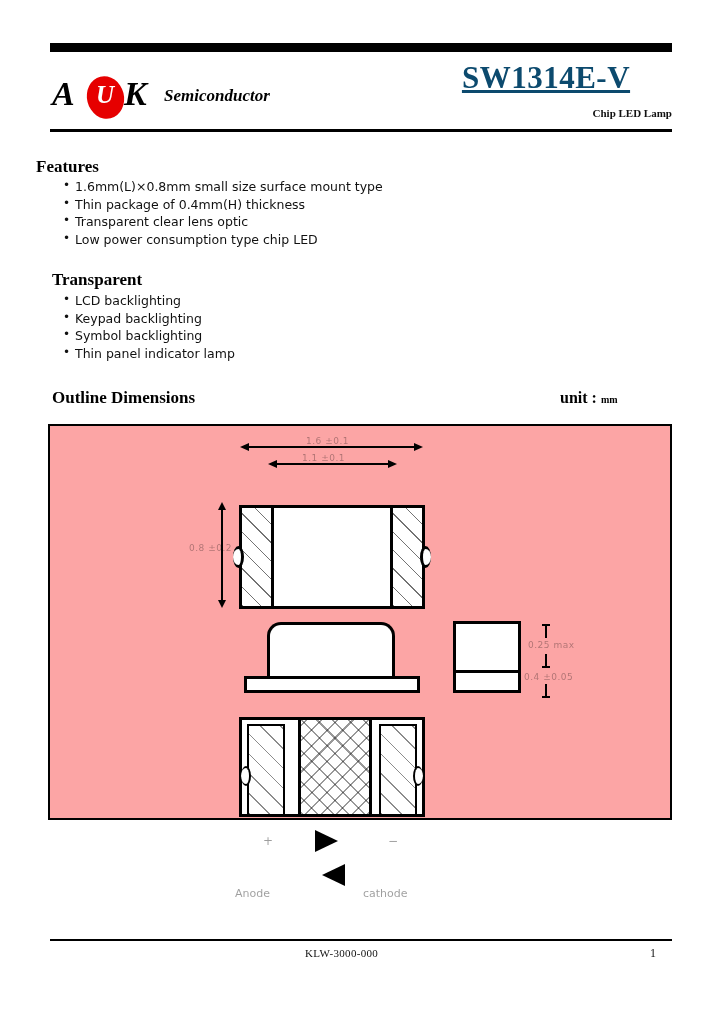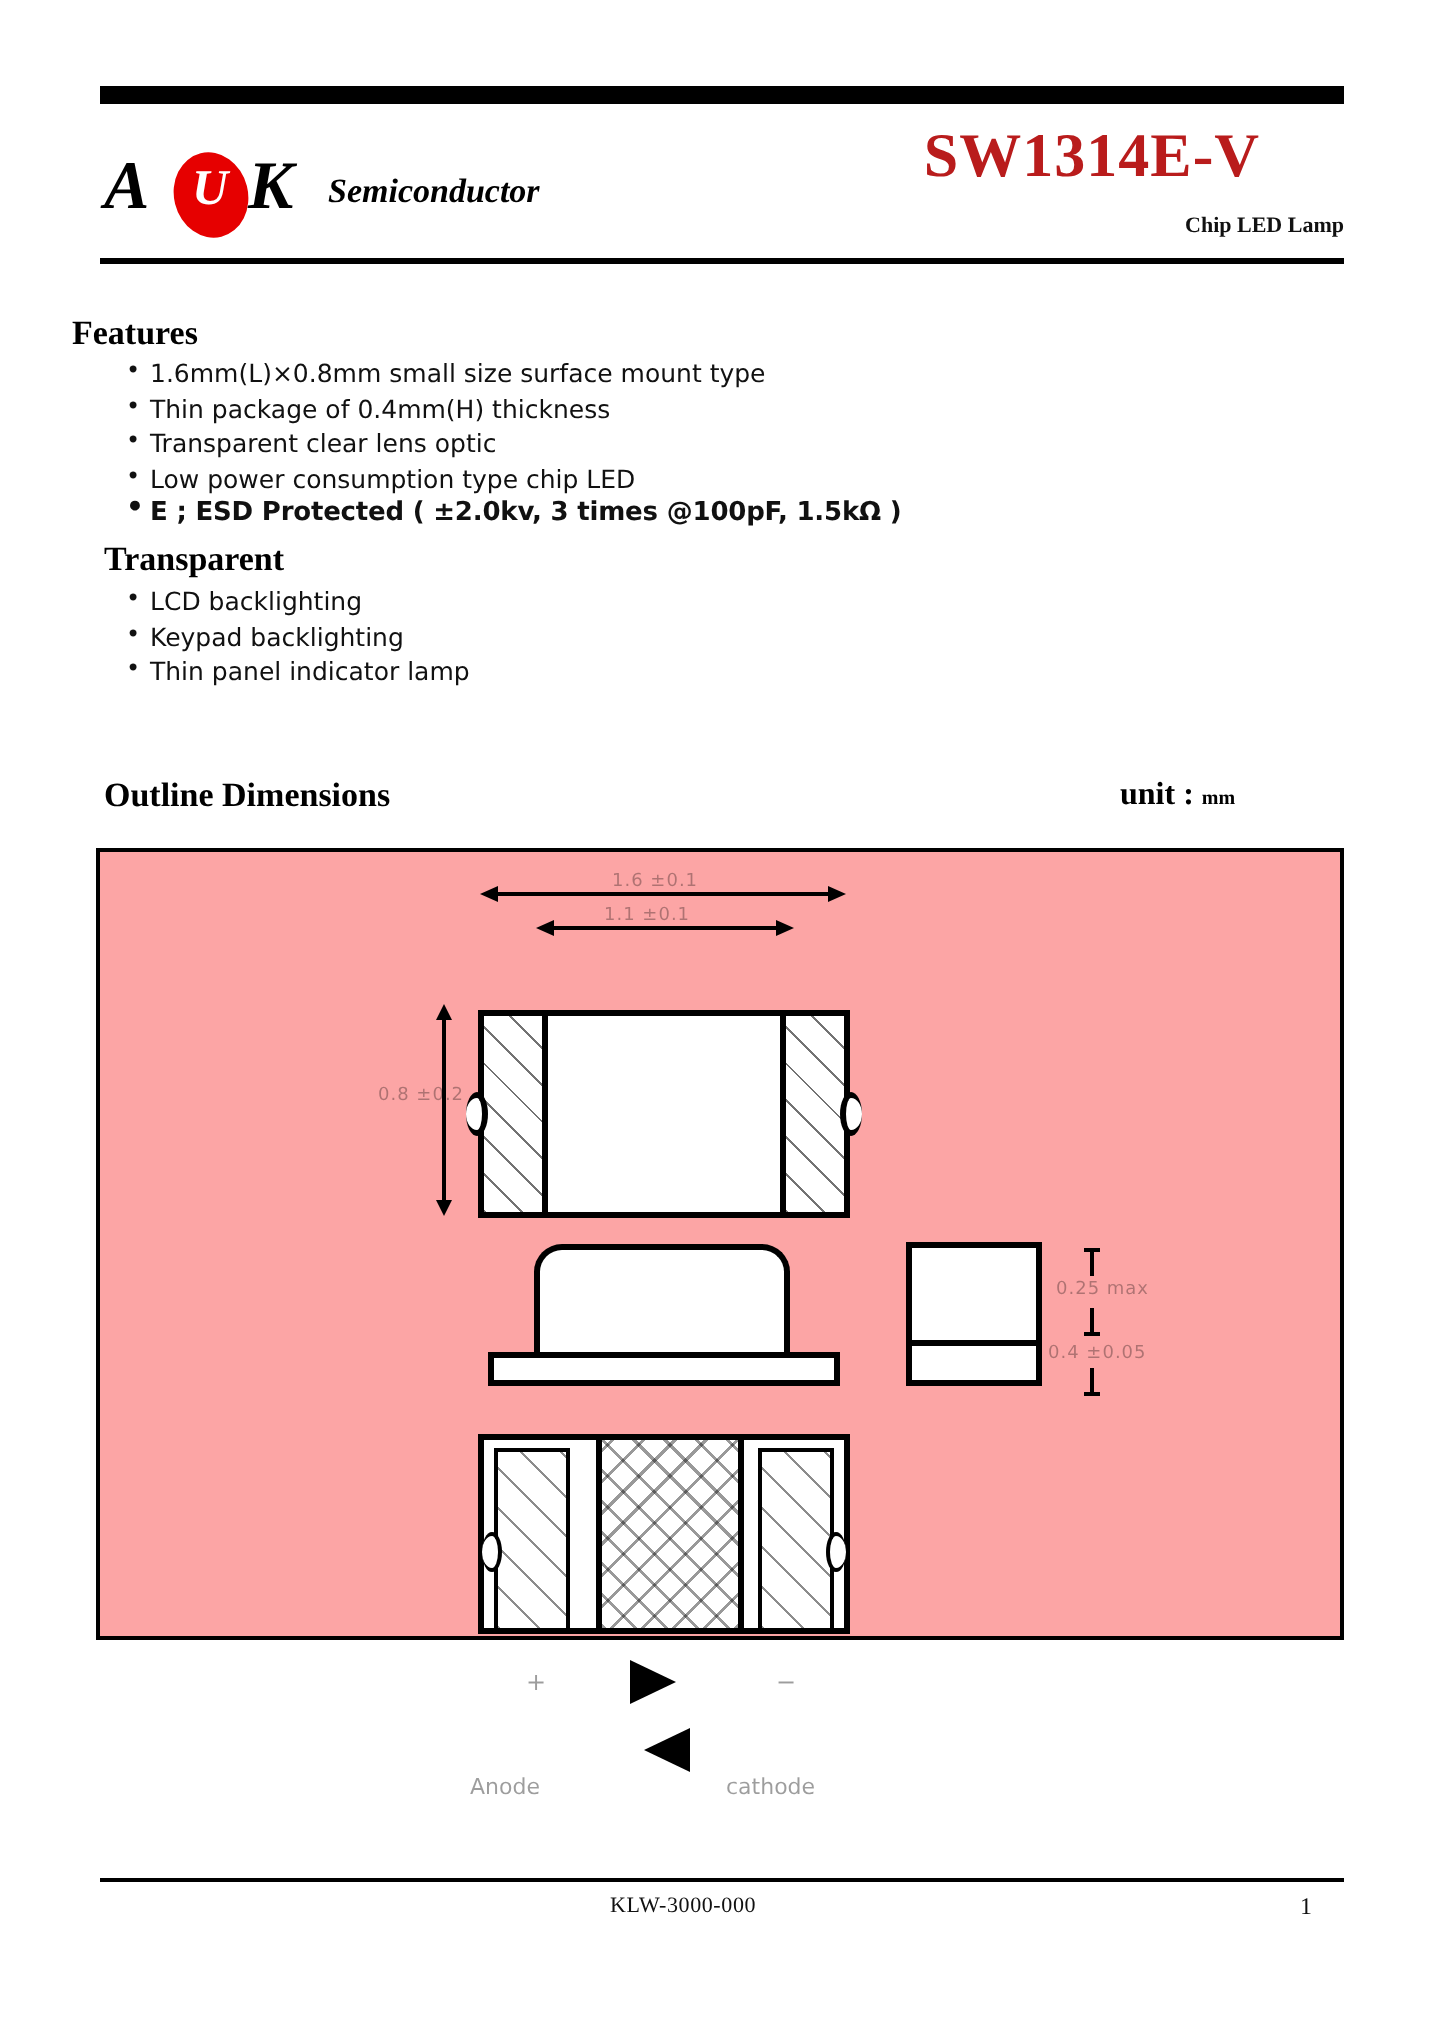--- a/index.html
+++ b/index.html
@@ -61,21 +61,21 @@
     font-family: "Liberation Serif", serif;
     font-weight: bold; font-size: 17px;
     color: #000;
     font-style: italic;
   }
   .part-no {
     position: absolute; left: 420px; top: 60px;
     width: 252px; text-align: center;
     font-family: "Liberation Serif", serif;
     font-weight: bold; font-size: 31px;
-    letter-spacing: 0.5px; color: #b91c1c;
+    letter-spacing: 0.5px; color: #0c4a6e; text-decoration: underline;
   }
   .part-sub {
     position: absolute; left: 420px; top: 107px;
     width: 252px; text-align: right;
     font-family: "Liberation Serif", serif;
     font-weight: bold; font-size: 11px;
     color: #111;
   }
 
   
@@ -334,27 +334,27 @@
   <div class="part-no">SW1314E-V</div>
   <div class="part-sub">Chip LED Lamp</div>
   <div class="hdr-rule"></div>
 
   <div class="sec-head" id="features-head">Features</div>
   <ul class="bullets" id="features-list">
     <li>1.6mm(L)×0.8mm small size surface mount type</li>
     <li>Thin package of 0.4mm(H) thickness</li>
     <li>Transparent clear lens optic</li>
     <li>Low power consumption type chip LED</li>
-    <li class="bold">E ; ESD Protected ( ±2.0kv, 3 times @100pF, 1.5kΩ )</li>
   </ul>
 
   <div class="sec-head" id="apps-head">Transparent</div>
   <ul class="bullets" id="apps-list">
     <li>LCD backlighting</li>
     <li>Keypad backlighting</li>
+    <li>Symbol backlighting</li>
     <li>Thin panel indicator lamp</li>
   </ul>
 
   <div class="sec-head" id="outline-head">Outline Dimensions</div>
   <div class="unit-lbl">
     <span>unit :</span>
     <span class="mm">mm</span>
   </div>
 
   <div class="draw-box">

